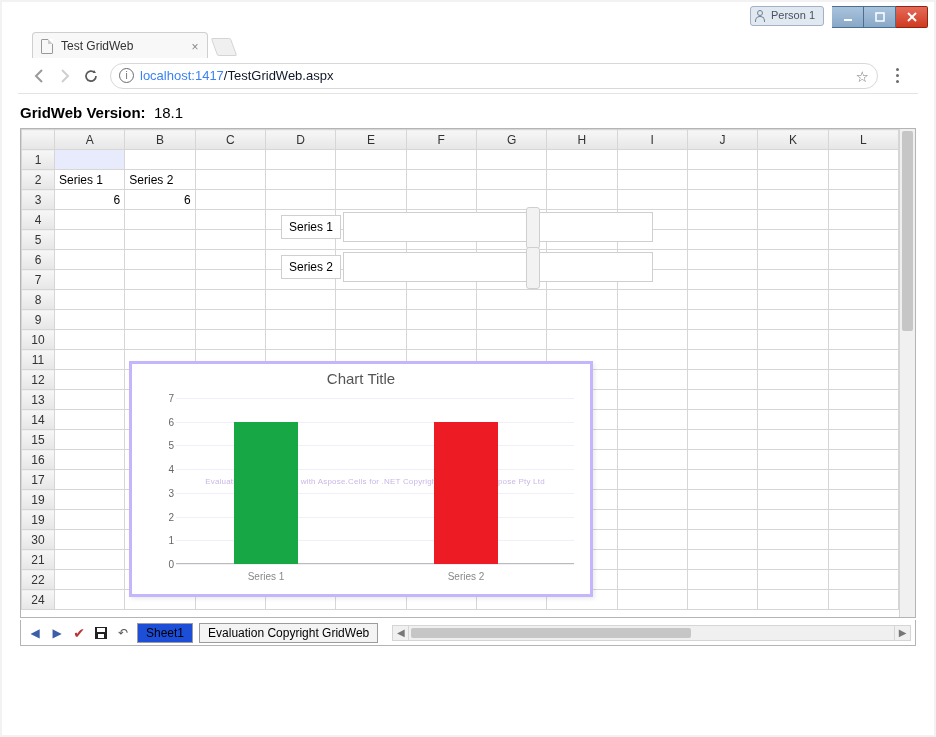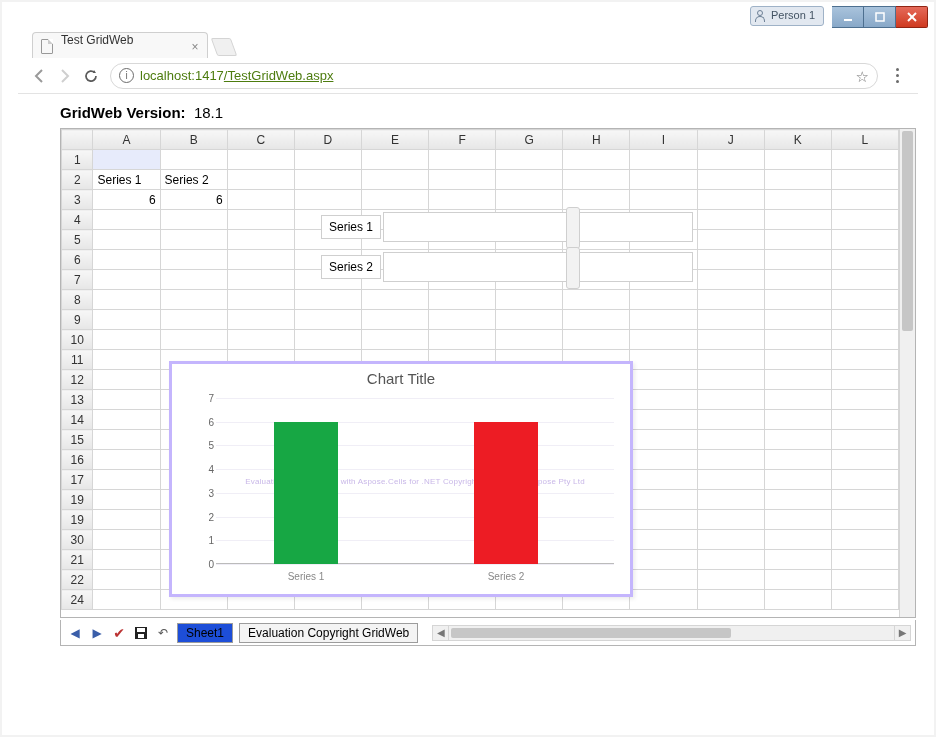--- a/index.html
+++ b/index.html
@@ -34,21 +34,21 @@
   .win-btn svg { display:block; }
 
   
   .tabstrip {
     position:absolute; left:18px; right:18px; top:28px; height:32px;
     background:#fff; border-bottom: none;
   }
   .tab {
     position:absolute; left:14px; top:4px; height:28px; min-width:176px;
     background:#f8f8f8; border:1px solid #cfcfcf; border-bottom:1px solid #f8f8f8;
-    border-radius:4px 4px 0 0; display:flex; align-items:flex-start; padding:0 36px 0 28px;
+    border-radius:4px 4px 0 0; display:flex; align-items:center; padding:0 36px 0 28px;
     color:#333; font-size:12px;
   }
   .tab .page-icon {
     position:absolute; left:8px; top:6px; width:12px; height:15px;
     border:1px solid #999; border-radius:1px;
   }
   .tab .page-icon::after{
     content:""; position:absolute; right:-1px; top:-1px; width:0;height:0;
     border-top:5px solid #fff; border-left:5px solid #ccc;
   }
@@ -68,30 +68,30 @@
   .nav-btn { width:26px; height:26px; display:flex; align-items:center; justify-content:center; color:#8f8f8f; border-radius:50%; }
   .addr-bar {
     flex:1; height:26px; border:1px solid #d8d8d8; border-radius:14px;
     display:flex; align-items:center; padding:0 34px 0 8px; margin:0 6px; position:relative;
     color:#000; font-size:13px;
   }
   .addr-bar .info-icon {
     width:15px; height:15px; border:1px solid #6c6c6c; border-radius:50%; color:#6c6c6c;
     font-size:10px; display:flex; align-items:center; justify-content:center; margin-right:6px;
   }
-  .addr-bar .url-host { color:#4d7c0f; }
-  .addr-bar .url-path { color:#4d7c0f;text-decoration:underline; }
+  .addr-bar .url-host { color:#3b82f6; }
+  .addr-bar .url-path { color:#0f172a; }
   .addr-bar .star { position:absolute; right:8px; top:4px; color:#777; font-size:15px;}
   .menu-btn { width:26px; height:26px; display:flex; flex-direction:column; align-items:center; justify-content:center; gap:3px;}
   .menu-btn .dot{ width:3px;height:3px;border-radius:50%;background:#6b6b6b;}
 
   
   .page {
     position:absolute; left:18px; right:18px; top:96px; bottom:18px;
-    background:#fff; overflow:hidden;margin-left:40px;
+    background:#fff; overflow:hidden;
   }
   .version-line { padding:8px 2px 4px 2px; font-size:15px;}
   .version-line .lbl{ font-weight:bold; }
 
   
   .sheet-wrap {
     position:absolute; left:2px; right:2px; top:32px; height:490px;
     border:1px solid #b4b4b4; background:#fff;
   }
   .sheet-scroll-v {

